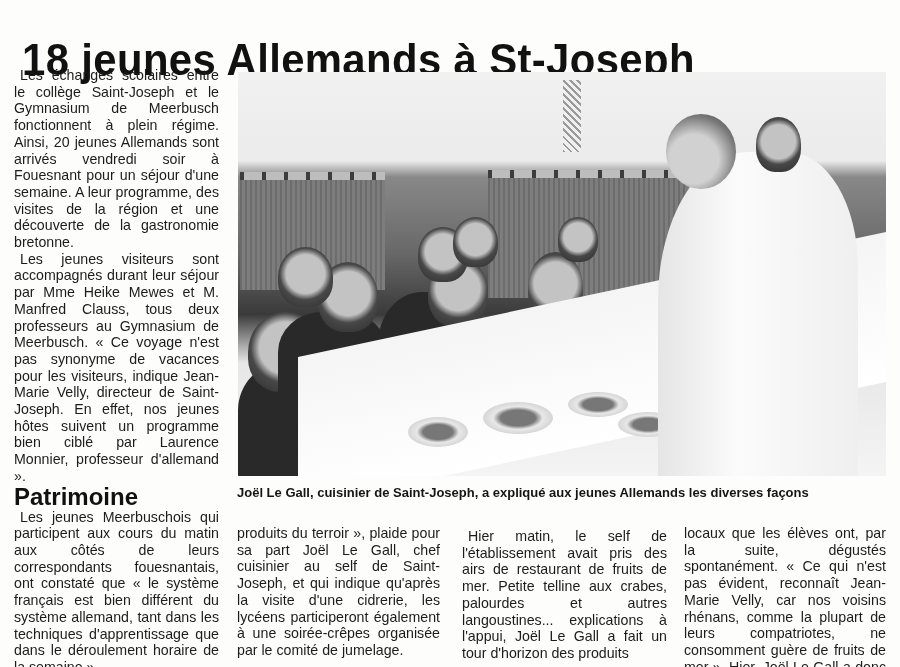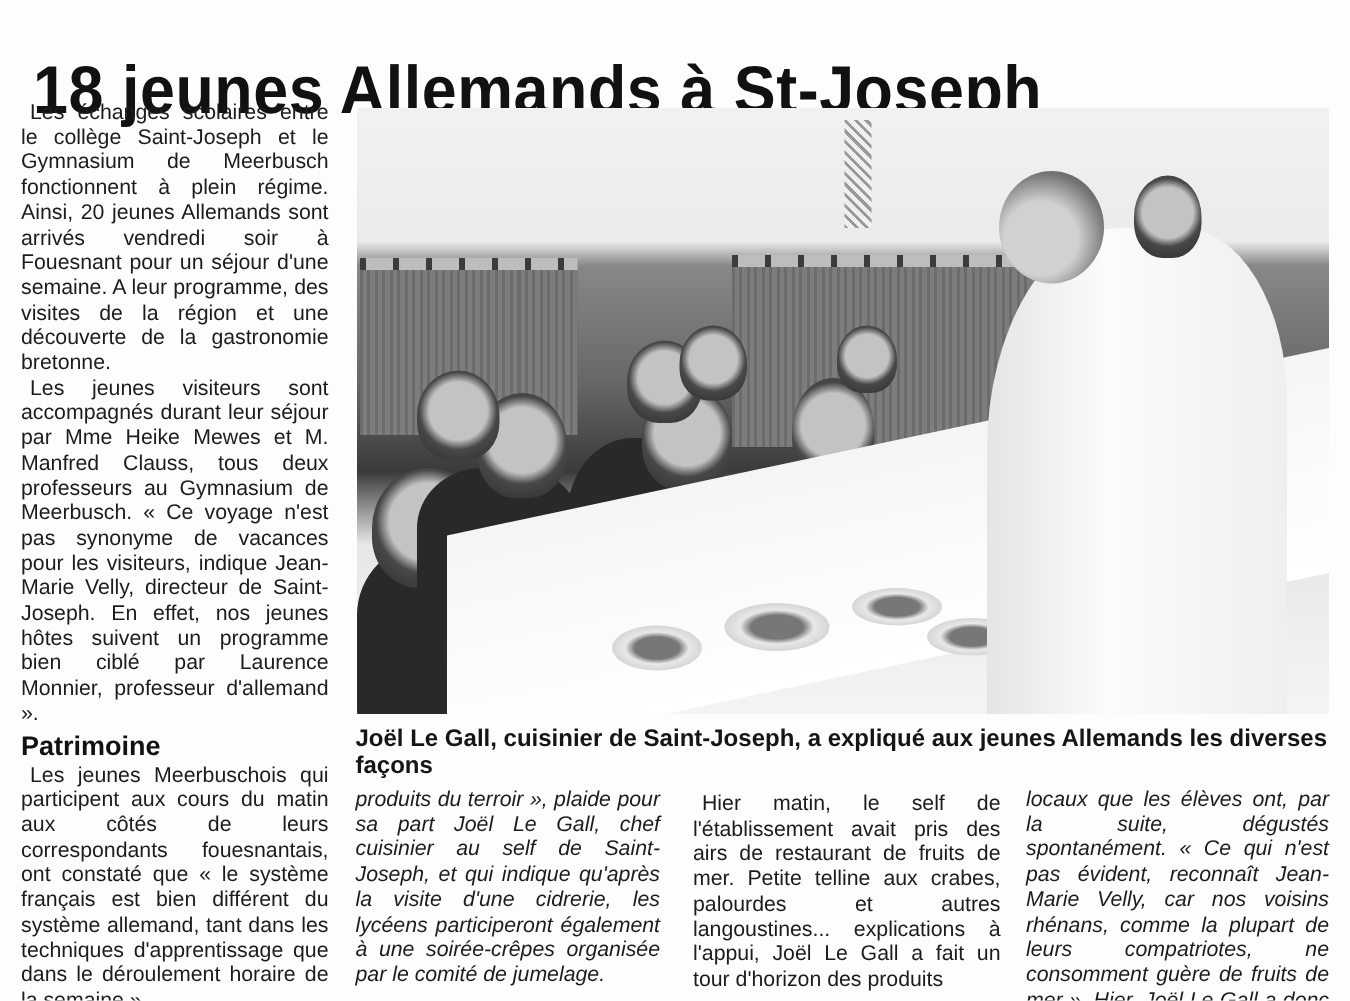--- a/index.html
+++ b/index.html
@@ -14,23 +14,23 @@
     font-family: "Liberation Sans", sans-serif;
     font-weight: bold; font-size: 45px; letter-spacing: 0.4px;
     line-height: 56px; white-space: nowrap; color: #111;
     transform: scaleX(0.93); transform-origin: left top;
   }
   .col {
     position: absolute; font-size: 14.2px; line-height: 16.7px;
     text-align: justify; color: #1c1c1c;
   }
   .col p { margin: 0; text-indent: 6px; }
-  .col p.noindent { text-indent: 0; font-style: italic; }
+  .col p.noindent { text-indent: 0; }
   .col h2 {
-    margin: 2px 0 2px 0; font-size: 18px; line-height: 20px; font-weight: bold; color: #111;
+    margin: 2px 0 2px 0; font-size: 24px; line-height: 20px; font-weight: bold; color: #111;
   }
   .col1 { left: 14px; top: 67px; width: 205px; }
   .col2 { left: 237px; top: 525px; width: 203px; }
   .col3 { left: 462px; top: 528px; width: 205px; }
   .col4 { left: 684px; top: 525px; width: 202px; }
 
   .photo {
     position: absolute; left: 238px; top: 72px; width: 648px; height: 404px;
     overflow: hidden;
     background: linear-gradient(180deg, #f1f1ef 0%, #ecebe8 22%, #8a8886 26%, #6a6866 45%, #3b3a39 60%, #e8e7e4 72%, #f4f4f2 100%);
@@ -51,21 +51,21 @@
     position: absolute; left: 420px; top: 80px; width: 200px; height: 330px;
     background: linear-gradient(90deg, #e6e5e2, #fbfbfa 40%, #f0efec);
     border-radius: 45% 35% 0 0;
   }
   .photo .chef-head { position: absolute; left: 428px; top: 42px; width: 70px; height: 75px; border-radius: 50%; background: radial-gradient(circle at 40% 60%, #d4d1cd 0 40%, #7a7774 70%, #3b3a39 100%); }
   .photo .radiator { position: absolute; left: 598px; top: 200px; width: 48px; height: 100px; background: repeating-linear-gradient(90deg, #8c8a87 0 3px, #d9d7d3 3px 7px); }
   .photo .window-grid { position: absolute; left: 325px; top: 8px; width: 18px; height: 72px; background: repeating-linear-gradient(45deg, #9c9a97 0 2px, #f0efec 2px 5px); }
 
   .caption {
     position: absolute; left: 237px; top: 484px; width: 650px;
-    font-weight: bold; font-size: 16px; line-height: 18px; color: #151515;
+    font-weight: bold; font-size: 13px; line-height: 18px; color: #151515;
   }
 </style>
 </head>
 <body>
 
 <h1 class="headline">18 jeunes Allemands à St-Joseph</h1>
 
 <div class="col col1">
   <p>Les échanges scolaires entre le collège Saint-Joseph et le Gymnasium de Meerbusch fonctionnent à plein régime. Ainsi, 20 jeunes Allemands sont arrivés vendredi soir à Fouesnant pour un séjour d'une semaine. A leur programme, des visites de la région et une découverte de la gastronomie bretonne.</p>
   <p>Les jeunes visiteurs sont accompagnés durant leur séjour par Mme Heike Mewes et M. Manfred Clauss, tous deux professeurs au Gymnasium de Meerbusch. « Ce voyage n'est pas synonyme de vacances pour les visiteurs, indique Jean-Marie Velly, directeur de Saint-Joseph. En effet, nos jeunes hôtes suivent un programme bien ciblé par Laurence Monnier, professeur d'allemand ».</p>

